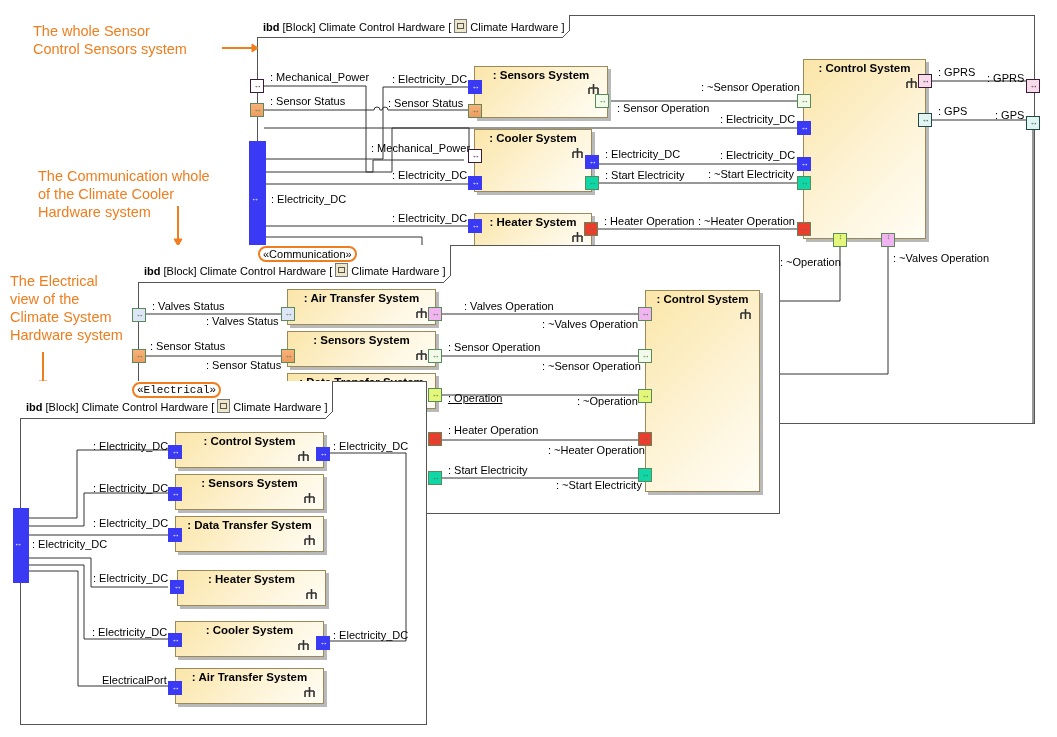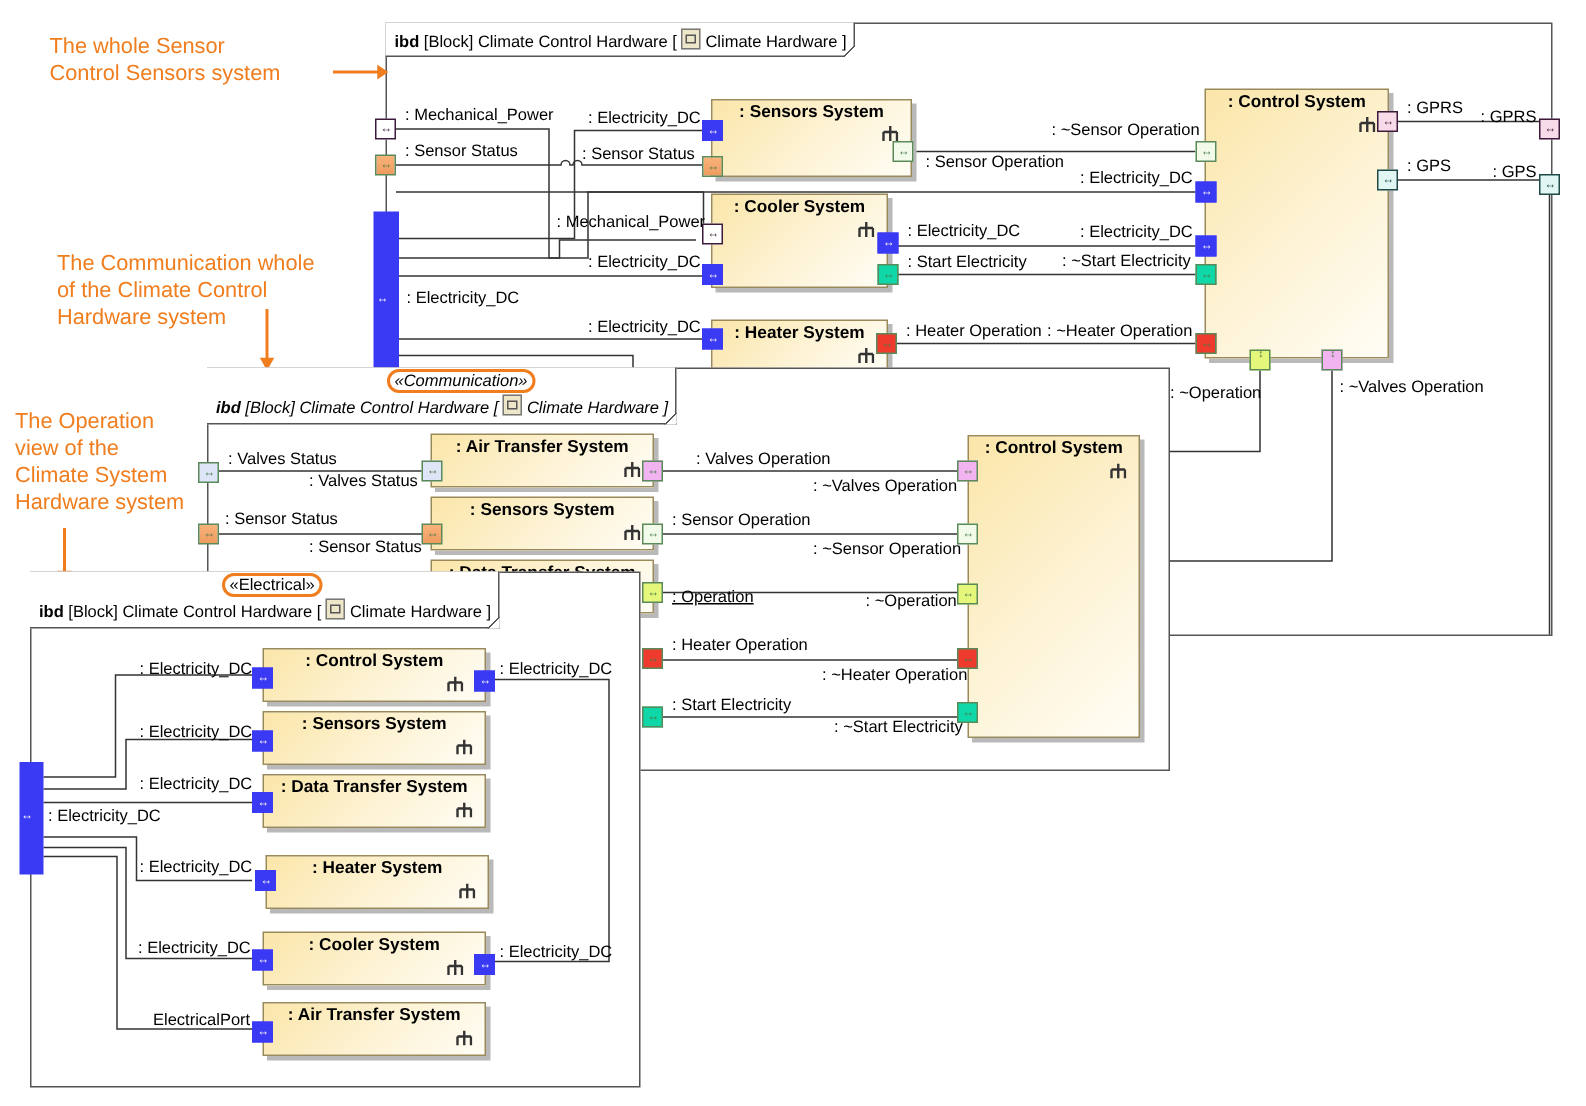--- a/index.html
+++ b/index.html
@@ -44,25 +44,25 @@
 </style>
 </head>
 <body>
 
 <div class="note" style="left:33px;top:22px;">
   <div>The whole Sensor</div>
   <div>Control Sensors system</div>
 </div>
 <div class="note" style="left:38px;top:167px;">
   <div>The Communication whole</div>
-  <div>of the Climate Control</div>
+  <div>of the Climate Cooler</div>
   <div>Hardware system</div>
 </div>
 <div class="note" style="left:10px;top:272px;">
-  <div>The Operation</div>
+  <div>The Electrical</div>
   <div>view of the</div>
   <div>Climate System</div>
   <div>Hardware system</div>
 </div>
 
 <div class="frame" style="left:257px;top:15px;width:778px;height:409px;"></div>
 <div class="frame-header" style="left:257px;top:15px;width:313px;height:23px;">
   <div class="frame-title" style="top:4px;">
     <b>ibd</b>
     <span>[Block] Climate Control Hardware [</span><span class="doc-icon"></span><span>Climate Hardware ]</span>
@@ -172,21 +172,21 @@
 <div class="lbl" style="left:708px;top:168px;">: ~Start Electricity</div>
 <div class="lbl" style="left:698px;top:215px;">: ~Heater Operation</div>
 <div class="lbl" style="left:938px;top:66px;">: GPRS</div>
 <div class="lbl" style="left:987px;top:72px;">: GPRS</div>
 <div class="lbl" style="left:938px;top:105px;">: GPS</div>
 <div class="lbl" style="left:995px;top:109px;">: GPS</div>
 <div class="lbl" style="left:780px;top:256px;">: ~Operation</div>
 <div class="lbl" style="left:893px;top:252px;">: ~Valves Operation</div>
 
 <div class="frame" style="left:138px;top:245px;width:642px;height:269px;"></div>
-<div class="frame-header" style="left:138px;top:245px;width:313px;height:38px;font-style:italic;">
+<div class="frame-header" style="left:138px;top:245px;width:313px;height:38px;">
   <div class="stereo" style="left:120px;top:1px;">«Communication»</div>
   <div class="frame-title" style="top:18px;">
     <b>ibd</b>
     <span>[Block] Climate Control Hardware [</span><span class="doc-icon"></span><span>Climate Hardware ]</span>
   </div>
   <div class="notch"></div>
 </div>
 
 <svg class="wires" width="1057" height="737">
   <path d="M146 314 H282"></path>
@@ -248,21 +248,21 @@
     </svg>
 </div>
 <div class="port pink" style="left:638px;top:307px;">↔</div>
 <div class="port lightgreen" style="left:638px;top:349px;">↔</div>
 <div class="port lime" style="left:638px;top:389px;">↔</div>
 <div class="port red" style="left:638px;top:432px;">↔</div>
 <div class="port teal" style="left:638px;top:468px;">↔</div>
 
 <div class="frame" style="left:20px;top:381px;width:407px;height:344px;"></div>
 <div class="frame-header" style="left:20px;top:381px;width:313px;height:38px;">
-  <div class="stereo" style="left:128px;top:1px;">«Electrical»</div>
+  <div class="stereo" style="left:112px;top:1px;font-family:Liberation Mono, monospace;">«Electrical»</div>
   <div class="frame-title" style="top:18px;">
     <b>ibd</b>
     <span>[Block] Climate Control Hardware [</span><span class="doc-icon"></span><span>Climate Hardware ]</span>
   </div>
   <div class="notch"></div>
 </div>
 
 <svg class="wires" width="1057" height="737">
   <path d="M29 518 H77 V450 H168"></path>
   <path d="M29 526 H84 V493 H168"></path>

